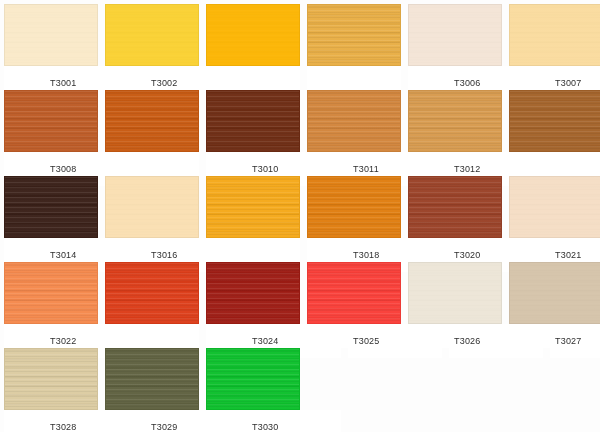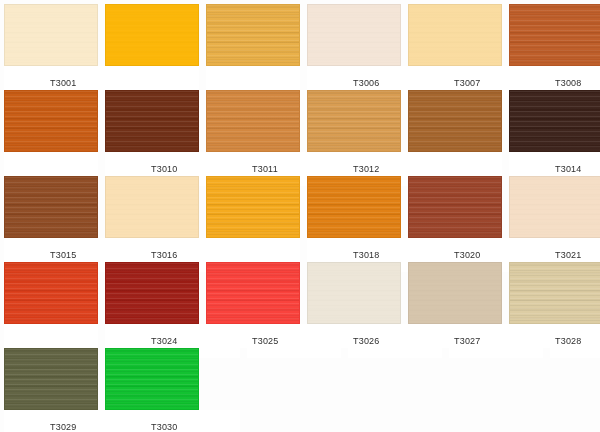--- a/index.html
+++ b/index.html
@@ -99,20 +99,29 @@
     <div class="swatch-cell">
       <div class="swatch-chip flat" style="background: rgb(250, 234, 202);">
         <div class="grain"></div>
         <div class="grain2"></div>
       </div>
       <div class="swatch-label-band">
         <span class="swatch-label">T3001</span>
       </div>
     </div>
     <div class="swatch-cell">
+      <div class="swatch-chip flat" style="background: rgb(250, 210, 54);">
+        <div class="grain"></div>
+        <div class="grain2"></div>
+      </div>
+      <div class="swatch-label-band">
+        <span class="swatch-label">T3002</span>
+      </div>
+    </div>
+    <div class="swatch-cell">
       <div class="swatch-chip flat" style="background: rgb(252, 183, 8);">
         <div class="grain"></div>
         <div class="grain2"></div>
       </div>
     </div>
     <div class="swatch-cell">
       <div class="swatch-chip" style="background: rgb(232, 174, 69);">
         <div class="grain"></div>
         <div class="grain2"></div>
       </div>
@@ -186,29 +195,20 @@
     <div class="swatch-cell">
       <div class="swatch-chip" style="background: rgb(58, 32, 24);">
         <div class="grain"></div>
         <div class="grain2"></div>
       </div>
       <div class="swatch-label-band">
         <span class="swatch-label">T3014</span>
       </div>
     </div>
     <div class="swatch-cell">
-      <div class="swatch-chip" style="background: rgb(142, 74, 34);">
-        <div class="grain"></div>
-        <div class="grain2"></div>
-      </div>
-      <div class="swatch-label-band">
-        <span class="swatch-label">T3015</span>
-      </div>
-    </div>
-    <div class="swatch-cell">
       <div class="swatch-chip flat" style="background: rgb(250, 224, 180);">
         <div class="grain"></div>
         <div class="grain2"></div>
       </div>
       <div class="swatch-label-band">
         <span class="swatch-label">T3016</span>
       </div>
     </div>
     <div class="swatch-cell">
       <div class="swatch-chip" style="background: rgb(245, 169, 26);">
@@ -234,20 +234,29 @@
         <span class="swatch-label">T3020</span>
       </div>
     </div>
     <div class="swatch-cell">
       <div class="swatch-chip flat" style="background: rgb(245, 222, 198);">
         <div class="grain"></div>
         <div class="grain2"></div>
       </div>
       <div class="swatch-label-band">
         <span class="swatch-label">T3021</span>
+      </div>
+    </div>
+    <div class="swatch-cell">
+      <div class="swatch-chip" style="background: rgb(245, 137, 77);">
+        <div class="grain"></div>
+        <div class="grain2"></div>
+      </div>
+      <div class="swatch-label-band">
+        <span class="swatch-label">T3022</span>
       </div>
     </div>
     <div class="swatch-cell">
       <div class="swatch-chip" style="background: rgb(220, 61, 25);">
         <div class="grain"></div>
         <div class="grain2"></div>
       </div>
     </div>
     <div class="swatch-cell">
       <div class="swatch-chip" style="background: rgb(158, 28, 20);">

